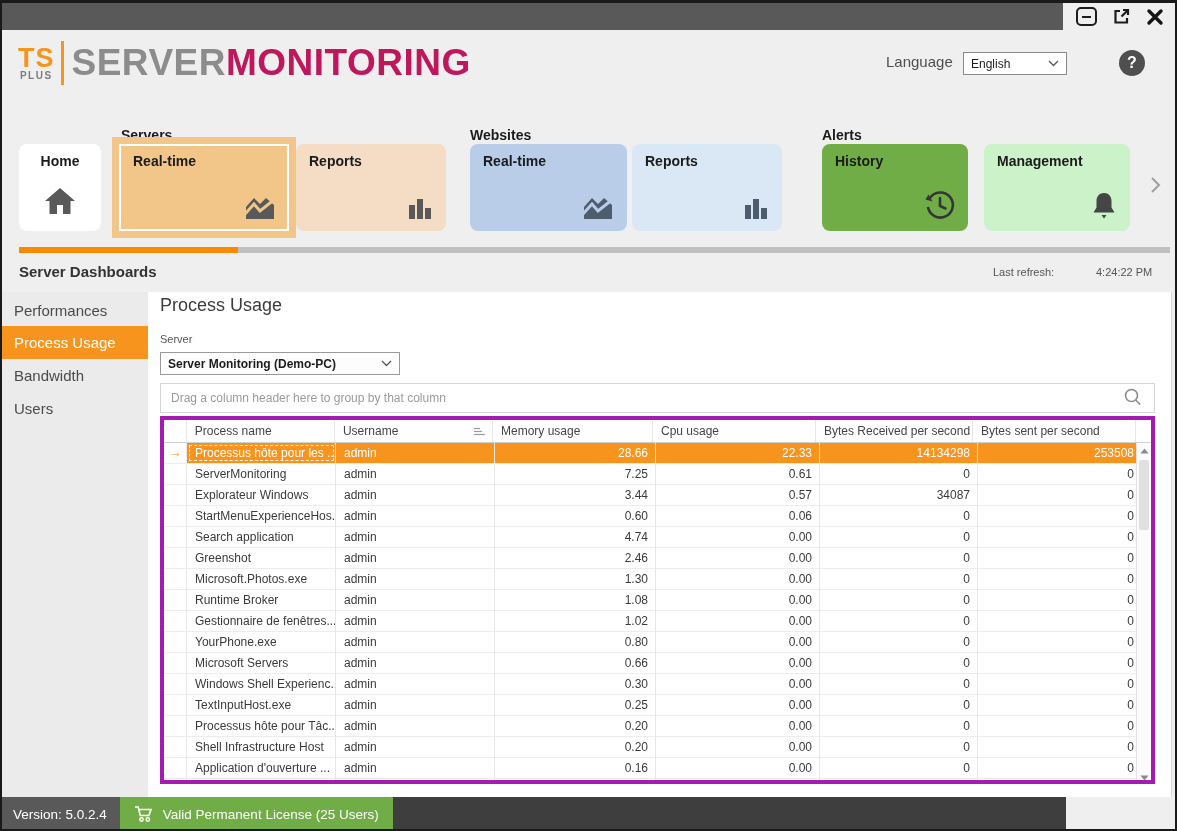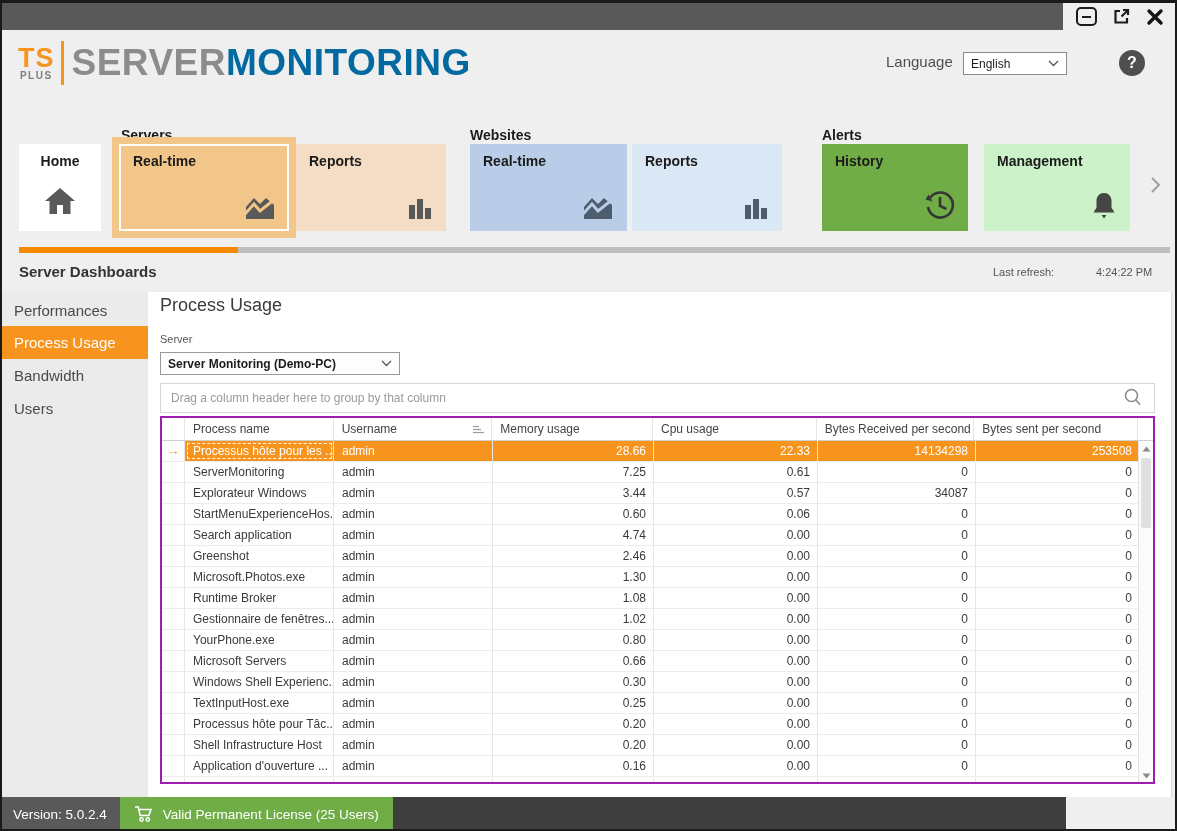--- a/index.html
+++ b/index.html
@@ -22,33 +22,33 @@
 
   
   .header { position:absolute; left:0; top:30px; width:1177px; height:80px; }
   .logo { position:absolute; left:18px; top:11px; display:flex; align-items:center; }
   .logo-ts { display:flex; flex-direction:column; align-items:center; margin-right:6px; }
   .logo-ts .ts { color:#F7941E; font-weight:bold; font-size:27px; line-height:24px; letter-spacing:1px; }
   .logo-ts .plus { color:#7D7D7D; font-weight:bold; font-size:10px; letter-spacing:1.5px; line-height:11px; }
   .logo-bar { width:3px; height:44px; background:#F7941E; margin-right:8px; }
   .logo-text { font-weight:bold; font-size:37px; letter-spacing:0.5px; line-height:44px; white-space:nowrap; }
   .logo-text .server { color:#8C8C8C; }
-  .logo-text .monitoring { color:#0369a1; }
+  .logo-text .monitoring { color:#be185d; }
   .lang-label { position:absolute; left:886px; top:23px; font-size:15px; color:#4F4F4F; }
   .lang-select { position:absolute; left:963px; top:22px; width:104px; height:23px; background:#FFF;
     border:1px solid #8A8A8A; display:flex; align-items:center; justify-content:space-between;
     padding:0 7px; font-size:12px; color:#1B1B1B; cursor:pointer; }
   .help-btn { position:absolute; left:1119px; top:20px; width:26px; height:26px; border-radius:50%;
     background:#4F4F4F; color:#FFF; font-weight:bold; font-size:16px; display:flex; align-items:center;
     justify-content:center; cursor:pointer; }
 
   
   .nav { position:absolute; left:0; top:124px; width:1177px; height:137px; }
   .group-label { position:absolute; top:3px; font-size:14px; font-weight:bold; color:#1B1B1B; }
-  .tile { position:absolute; top:20px; height:87px; cursor:pointer; }
+  .tile { position:absolute; top:20px; height:87px; cursor:pointer;border-radius:8px; }
   .tile .tlabel { position:absolute; left:13px; top:9px; font-size:14px; font-weight:bold; color:#1B1B1B; }
   .tile .ticon { position:absolute; right:12px; bottom:10px; }
   .tile-home { left:19px; width:82px; background:#FFF; }
   .tile-home .tlabel { left:0; width:100%; text-align:center; }
   .tile-home .ticon { left:50%; transform:translateX(-50%); right:auto; bottom:14px; }
   .tile-ring { position:absolute; left:112px; top:13px; width:184px; height:101px; background:#F2C689; padding:7px; cursor:pointer; }
   .tile-ring .tile-inner { position:relative; width:100%; height:100%; border:2px solid #FFF; background:#F2C689; }
   .tile-inner .tlabel { position:absolute; left:12px; top:7px; font-size:14px; font-weight:bold; color:#1B1B1B; }
   .tile-inner .ticon { position:absolute; right:10px; bottom:8px; }
   .tile-srv-reports { left:296px; width:150px; background:#F5DCC4; }
@@ -76,21 +76,21 @@
   .main-title { position:absolute; left:12px; top:3px; font-size:18px; color:#3C3C3C; }
   .server-label { position:absolute; left:12px; top:41px; font-size:11px; color:#555; }
   .server-select { position:absolute; left:12px; top:60px; width:240px; height:23px; background:#FDFDFD;
     border:1px solid #9A9A9A; display:flex; align-items:center; justify-content:space-between;
     padding:0 7px; font-size:12px; font-weight:bold; color:#1B1B1B; cursor:pointer; }
   .groupby { position:absolute; left:12px; top:91px; width:995px; height:30px; background:#FFF;
     border:1px solid #D5D5D5; display:flex; align-items:center; padding:0 10px; }
   .groupby .gtext { flex:1; font-size:12px; color:#9A9A9A; }
 
   
-  .table-wrap { position:absolute; left:12px; top:124px; width:995px; height:368px; border:2px solid #a21caf; background:#FFF; overflow:hidden; }
+  .table-wrap { position:absolute; left:12px; top:124px; width:995px; height:368px; border:4px solid #a21caf; background:#FFF; overflow:hidden; }
   .thead { display:flex; height:23px; border-bottom:1px solid #D0D0D0; background:#FFF; }
   .hcell { font-size:12px; color:#444; line-height:22px; padding-left:8px; border-right:1px solid #E6E6E6;
     white-space:nowrap; overflow:hidden; display:flex; align-items:center; cursor:pointer; }
   .hcell.hc-ind { padding-left:0; }
   .hcell .hlabel { flex:1; }
   .hcell .sort { margin-right:6px; }
   .hc-filler { border-right:none; }
   .tbody { height:343px; overflow:hidden; position:relative; }
   .trow { display:flex; height:21px; border-bottom:1px solid #ECECEC; background:#FFF; cursor:pointer; }
   .tcell { font-size:12px; color:#3A3A3A; line-height:20px; padding-left:8px; border-right:1px solid #E6E6E6;

